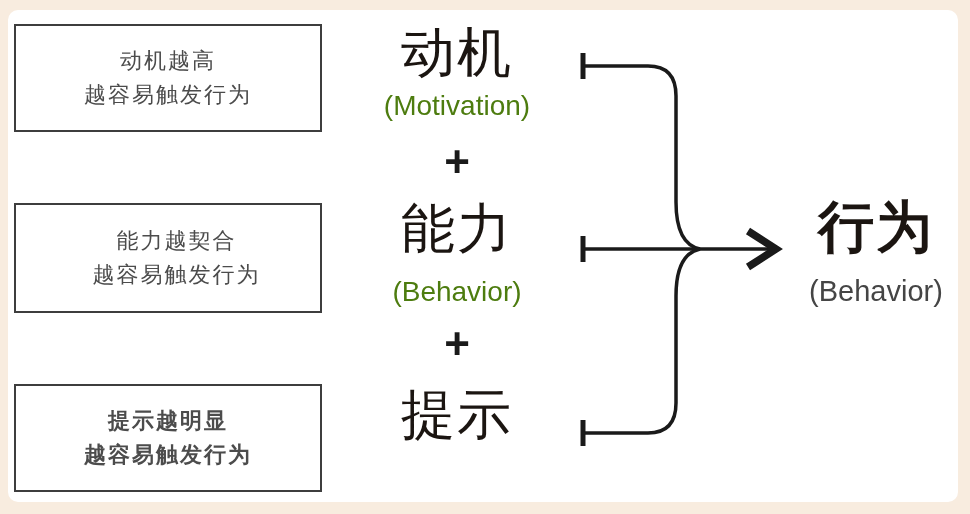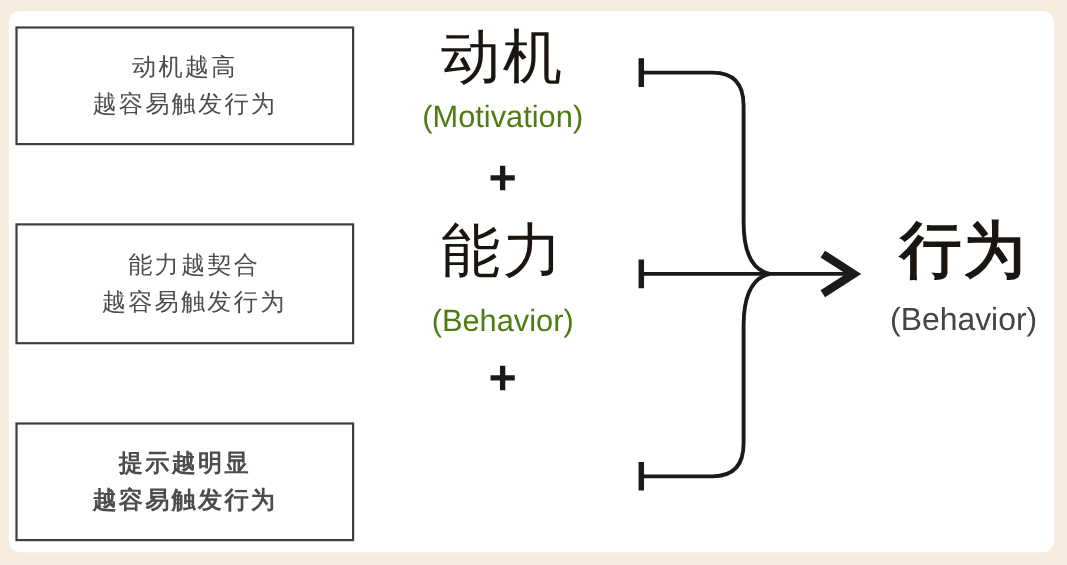--- a/index.html
+++ b/index.html
@@ -145,20 +145,21 @@
     <div class="cond-line">越容易触发行为</div>
   </div>
 
   <div class="mid-col">
     <div class="term-name" id="term1-name">动机</div>
     <div class="term-en" id="term1-en">(Motivation)</div>
     <div class="plus" id="plus1">+</div>
     <div class="term-name" id="term2-name">能力</div>
     <div class="term-en" id="term2-en">(Behavior)</div>
     <div class="plus" id="plus2">+</div>
+    <div class="term-name" id="term3-name">提示</div>
   </div>
 
   <svg class="merge-arrow-svg" viewBox="0 0 215 410">
 
     <path class="tick-line" d="M11 9 V35"></path>
     <path class="flow-line" d="M11 22 H76 Q104 22 104 52 V158 Q104 200 128 205"></path>
 
     <path class="tick-line" d="M11 192 V218"></path>
     <path class="flow-line" d="M11 205 H198"></path>
 

